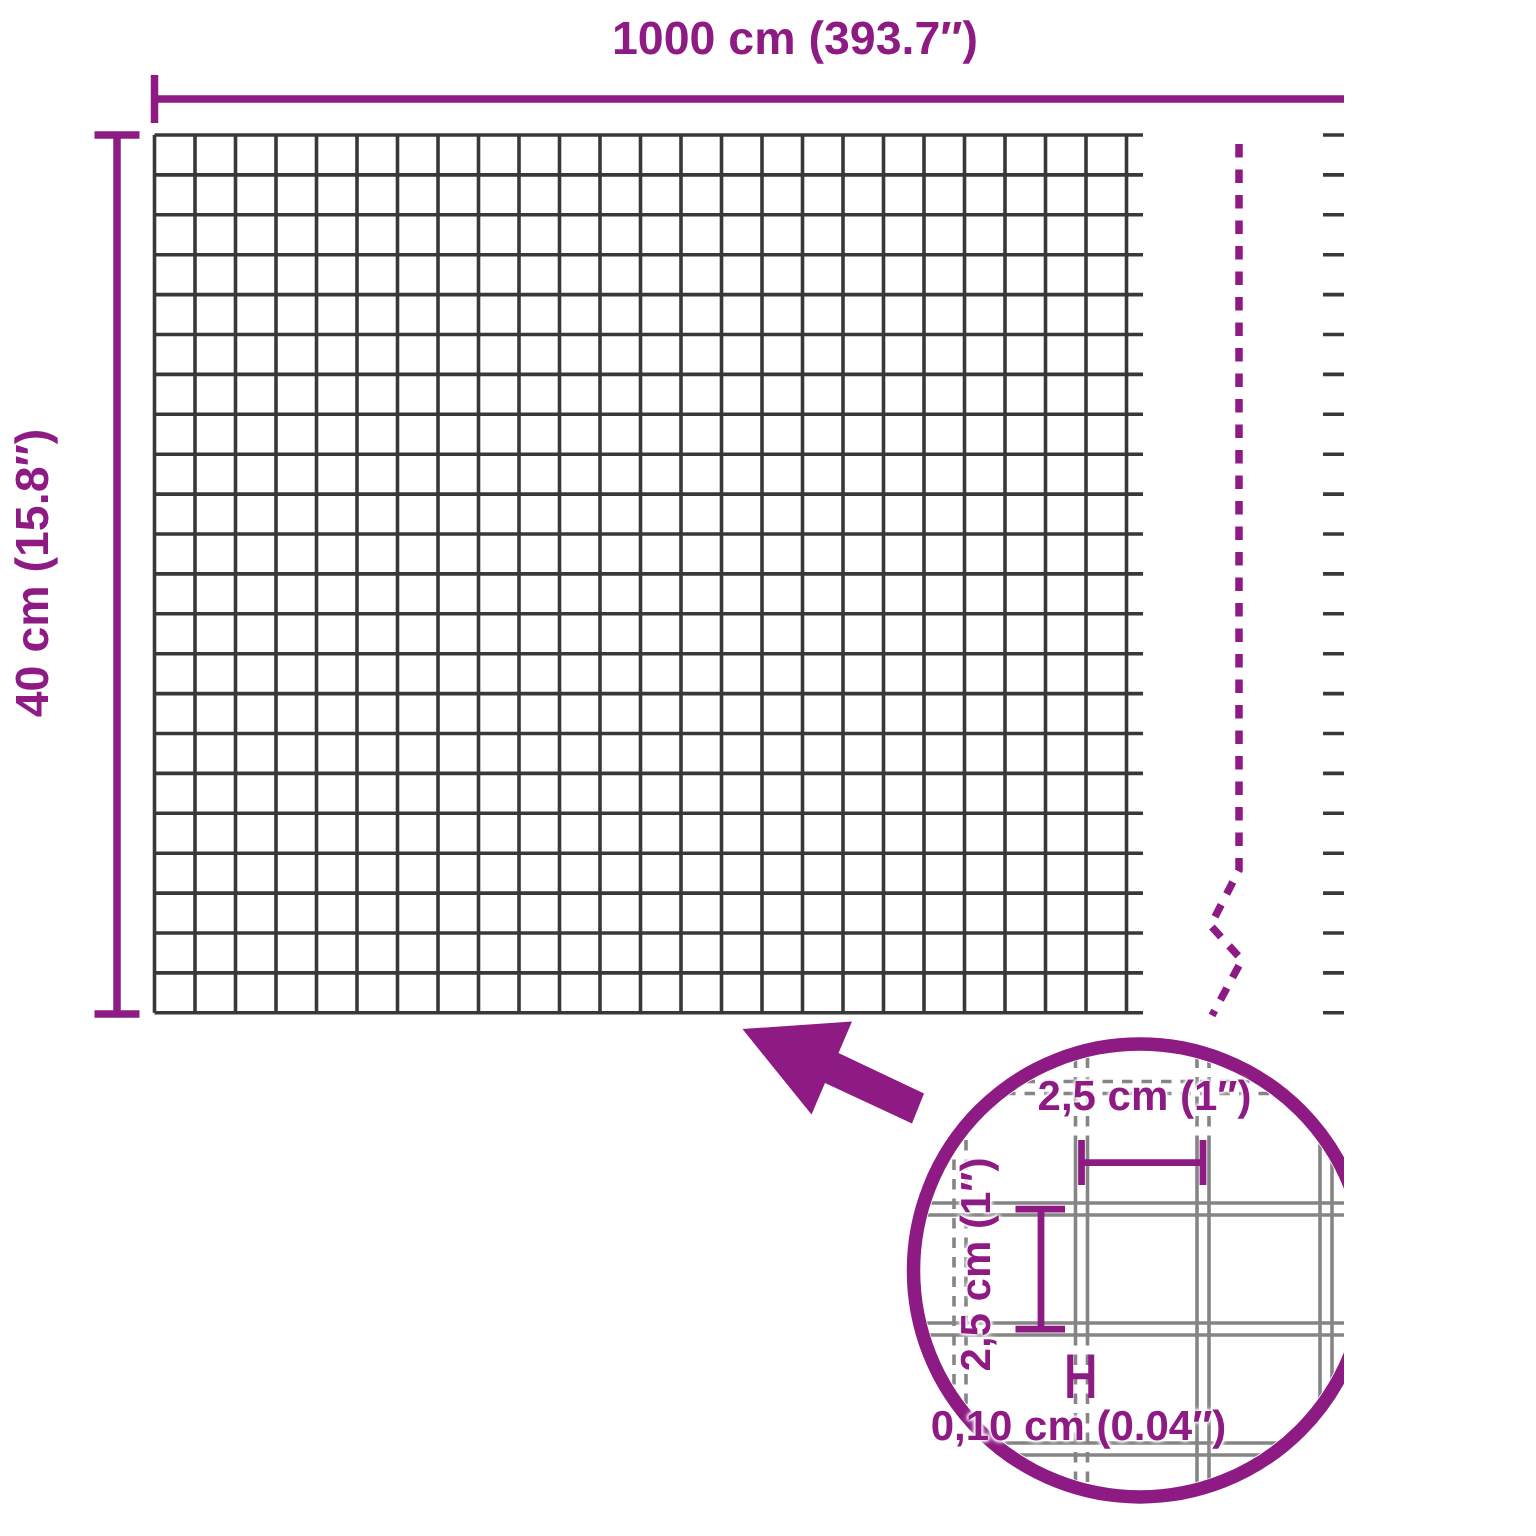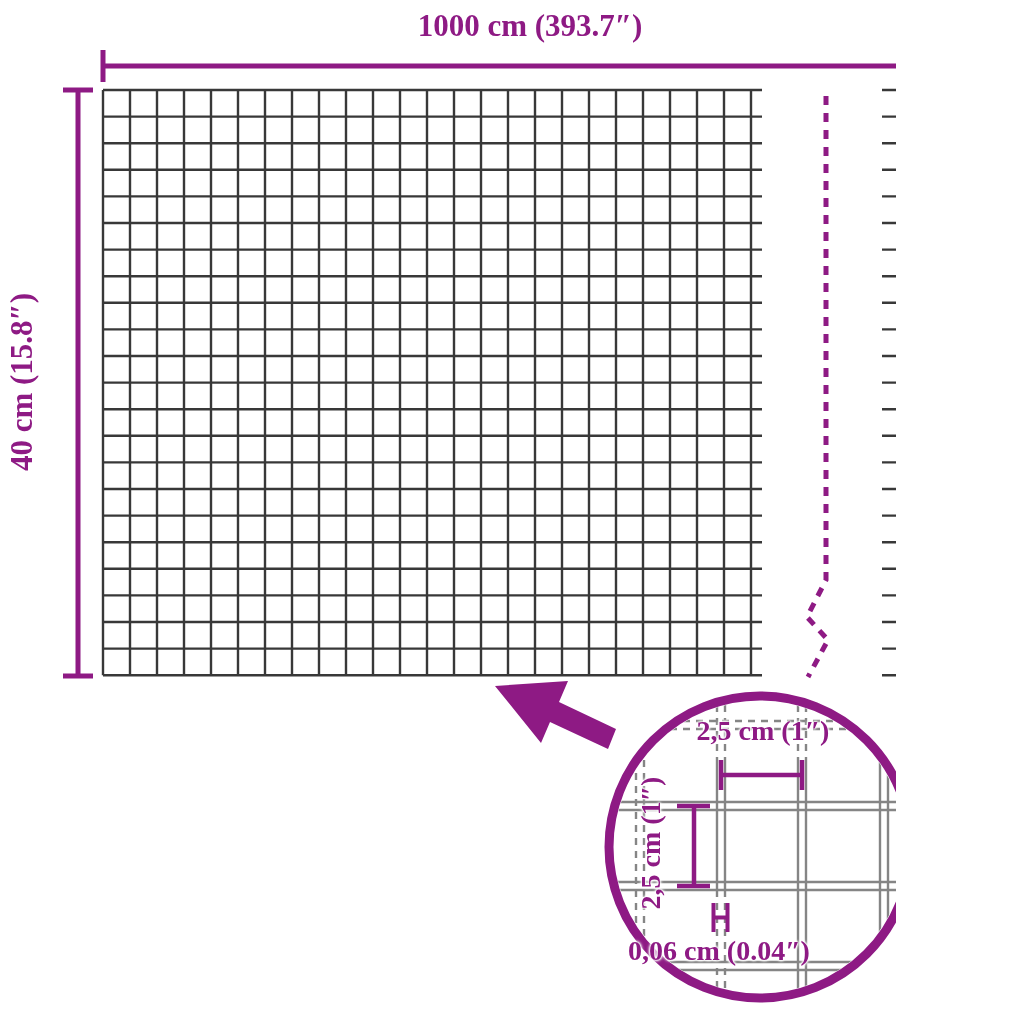--- a/index.html
+++ b/index.html
@@ -1,19 +1,19 @@
 <!DOCTYPE html>
 <html style="--accent: #8E1A84; --mesh: #383838; --zoomwire: #858585; --bg: #FFFFFF;"><head>
 <meta charset="utf-8">
 <style>
   html,body{margin:0;padding:0;background:#fff;}
   .canvas{
     position:relative;width:896px;height:1024px;overflow:hidden;
     background:var(--bg,#fff);
-    font-family:Liberation Serif, serif;
+    font-family:Liberation Sans, sans-serif;
   }
   .gfx{position:absolute;left:0;top:0;}
   .mesh line{stroke:var(--mesh);stroke-width:2.4;}
   .zwire line{stroke:var(--zoomwire);stroke-width:2.4;}
   .accent-stroke{stroke:var(--accent);}
   .accent-fill{fill:var(--accent);}
   .dim-label{
     position:absolute;color:var(--accent);font-weight:bold;font-size:31px;
     text-align:center;line-height:1.1;white-space:nowrap;
   }
@@ -179,14 +179,14 @@
   </svg>
 
   <div class="dim-label" style="left:80px;top:9px;width:900px;">1000 cm (393.7″)</div>
 
   <div class="dim-label rot" style="left:-255px;top:362px;width:560px;height:40px;">40 cm (15.8″)</div>
 
   <div class="zoom-label" style="left:648px;top:716px;width:230px;">2,5 cm (1″)</div>
 
   <div class="zoom-label rot" style="left:563px;top:826px;width:180px;height:34px;">2,5 cm (1″)</div>
 
-  <div class="zoom-label" style="left:604px;top:936px;width:230px;">0,06 cm (0.04″)</div>
+  <div class="zoom-label" style="left:604px;top:936px;width:230px;">0,10 cm (0.04″)</div>
 </div>
 
 </body></html>

